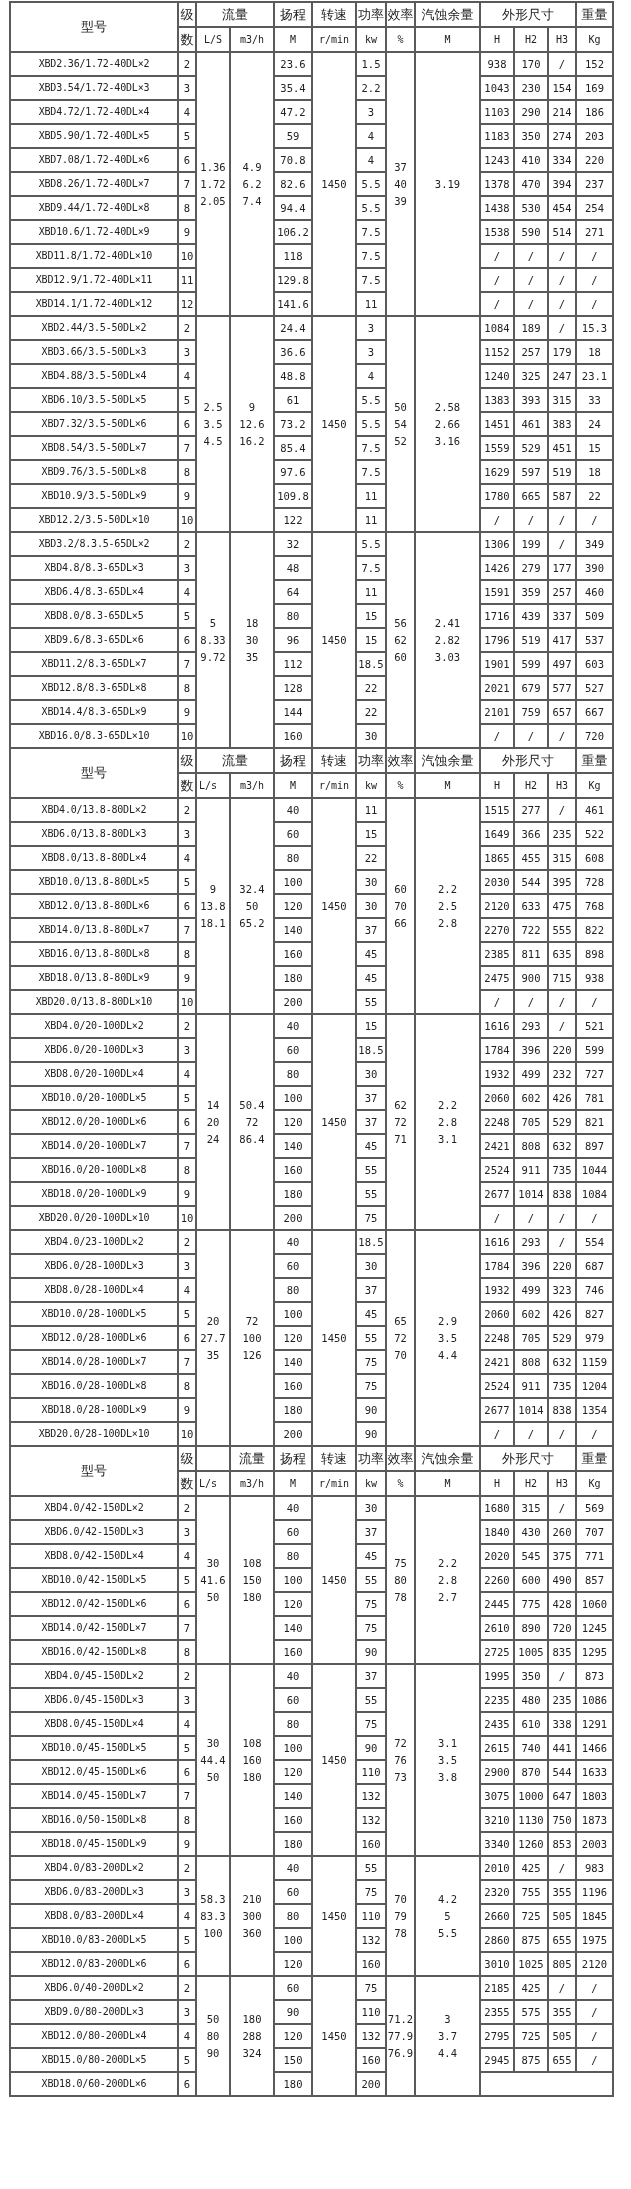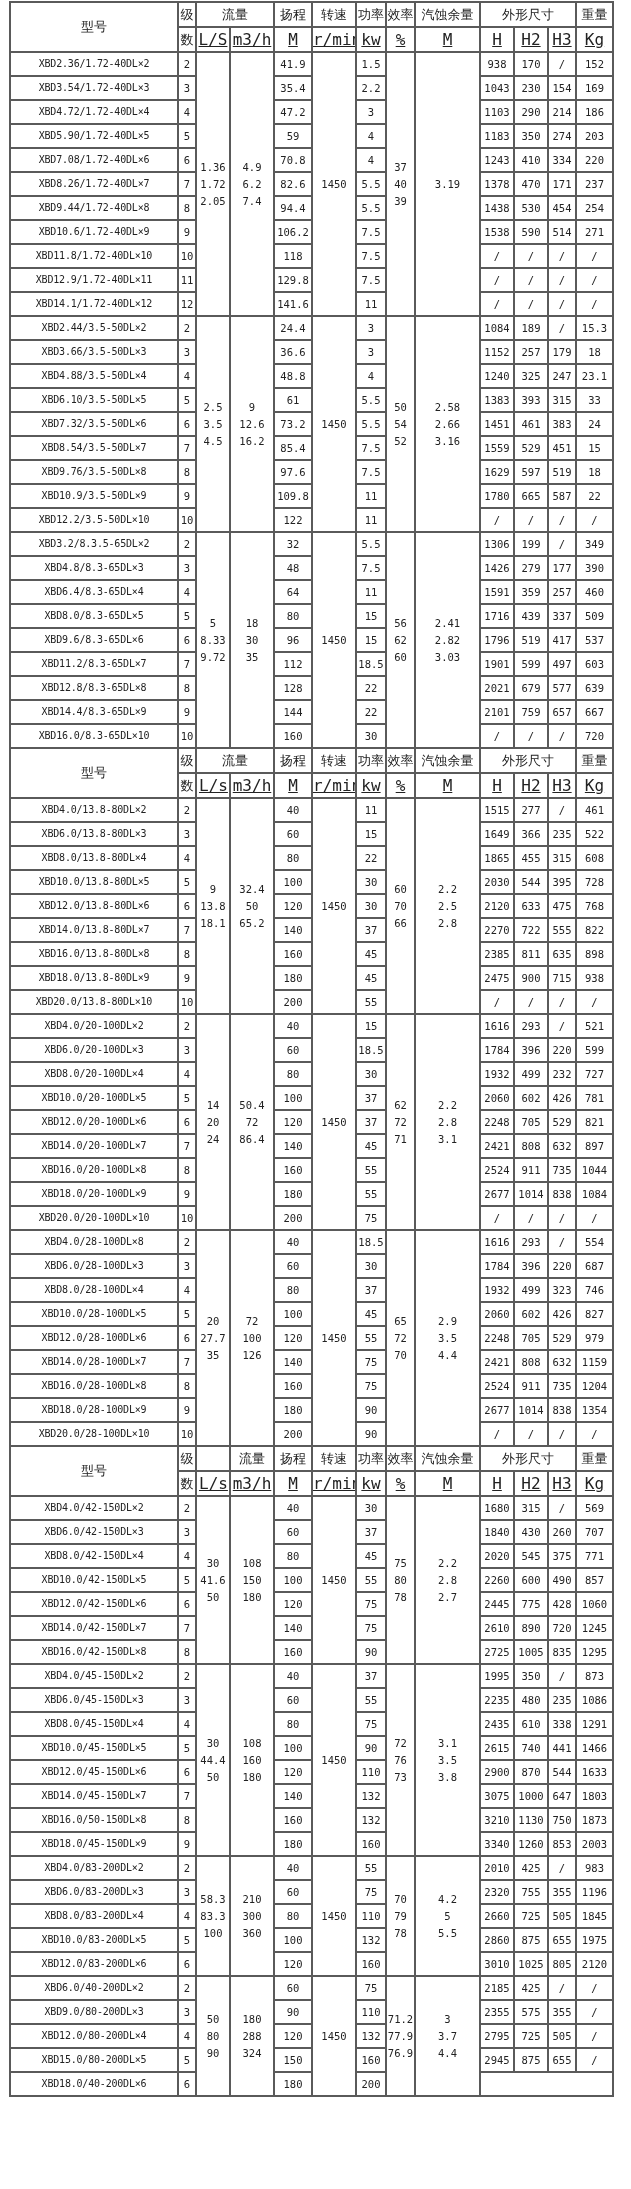--- a/index.html
+++ b/index.html
@@ -3,21 +3,21 @@
 <meta charset="utf-8">
 <style>
   html, body { margin: 0; padding: 0; background: #ffffff; }
   body { width: 631px; height: 2189px; position: relative; overflow: hidden;
          font-family: "DejaVu Sans Mono", "Liberation Mono", monospace; color: #222; }
   #spec-table { position: absolute; left: 9px; top: 1px; border-collapse: collapse;
                 table-layout: fixed; width: 604px; }
   #spec-table td { border: 2px solid #5a5a5a; padding: 0; text-align: center; vertical-align: middle;
                    font-size: 10.5px; line-height: 12px; white-space: nowrap; overflow: hidden; }
   #spec-table tr.hdr td { font-family: "DejaVu Sans", "Liberation Sans", sans-serif; font-size: 13px; }
-  #spec-table tr.hdr td.unit { font-family: "DejaVu Sans Mono", "Liberation Mono", monospace; font-size: 16px; text-decoration: underline; }
+  #spec-table tr.hdr td.unit { font-family: "DejaVu Sans Mono", "Liberation Mono", monospace; font-size: 10px; }
   #spec-table tr.hdr { height: 25px; }
   #spec-table tr.row { height: 24px; }
   td.model { font-size: 10px !important; letter-spacing: -0.2px; }
   td.merged { vertical-align: middle; line-height: 17px !important; }
   td.merged div { line-height: 17px; }
   td.left { text-align: left !important; padding-left: 2px !important; }
 </style>
 </head>
 <body>
 
@@ -70,21 +70,21 @@
         <td rowspan="11" class="merged">
           <div>1.36</div>
           <div>1.72</div>
           <div>2.05</div>
         </td>
         <td rowspan="11" class="merged">
           <div>4.9</div>
           <div>6.2</div>
           <div>7.4</div>
         </td>
-        <td>41.9</td>
+        <td>23.6</td>
         <td rowspan="11" class="merged">1450</td>
         <td>1.5</td>
         <td rowspan="11" class="merged">
           <div>37</div>
           <div>40</div>
           <div>39</div>
         </td>
         <td rowspan="11" class="merged">
           <div></div>
           <div>3.19</div>
@@ -135,21 +135,21 @@
         <td>334</td>
         <td>220</td>
       </tr>
       <tr class="row">
         <td class="model">XBD8.26/1.72-40DL×7</td>
         <td>7</td>
         <td>82.6</td>
         <td>5.5</td>
         <td>1378</td>
         <td>470</td>
-        <td>171</td>
+        <td>394</td>
         <td>237</td>
       </tr>
       <tr class="row">
         <td class="model">XBD9.44/1.72-40DL×8</td>
         <td>8</td>
         <td>94.4</td>
         <td>5.5</td>
         <td>1438</td>
         <td>530</td>
         <td>454</td>
@@ -388,21 +388,21 @@
         <td>603</td>
       </tr>
       <tr class="row">
         <td class="model">XBD12.8/8.3-65DL×8</td>
         <td>8</td>
         <td>128</td>
         <td>22</td>
         <td>2021</td>
         <td>679</td>
         <td>577</td>
-        <td>639</td>
+        <td>527</td>
       </tr>
       <tr class="row">
         <td class="model">XBD14.4/8.3-65DL×9</td>
         <td>9</td>
         <td>144</td>
         <td>22</td>
         <td>2101</td>
         <td>759</td>
         <td>657</td>
         <td>667</td>
@@ -659,21 +659,21 @@
         <td class="model">XBD20.0/20-100DL×10</td>
         <td>10</td>
         <td>200</td>
         <td>75</td>
         <td>/</td>
         <td>/</td>
         <td>/</td>
         <td>/</td>
       </tr>
       <tr class="row">
-        <td class="model">XBD4.0/28-100DL×8</td>
+        <td class="model">XBD4.0/23-100DL×2</td>
         <td>2</td>
         <td rowspan="9" class="merged">
           <div>20</div>
           <div>27.7</div>
           <div>35</div>
         </td>
         <td rowspan="9" class="merged">
           <div>72</div>
           <div>100</div>
           <div>126</div>
@@ -1121,20 +1121,20 @@
         <td class="model">XBD15.0/80-200DL×5</td>
         <td>5</td>
         <td>150</td>
         <td>160</td>
         <td>2945</td>
         <td>875</td>
         <td>655</td>
         <td>/</td>
       </tr>
       <tr class="row">
-        <td class="model">XBD18.0/40-200DL×6</td>
+        <td class="model">XBD18.0/60-200DL×6</td>
         <td>6</td>
         <td>180</td>
         <td>200</td>
         <td colspan="4" style="border-right-color:#5a5a5a"></td>
       </tr>
     </tbody>
 </table>
 
 </body></html>

